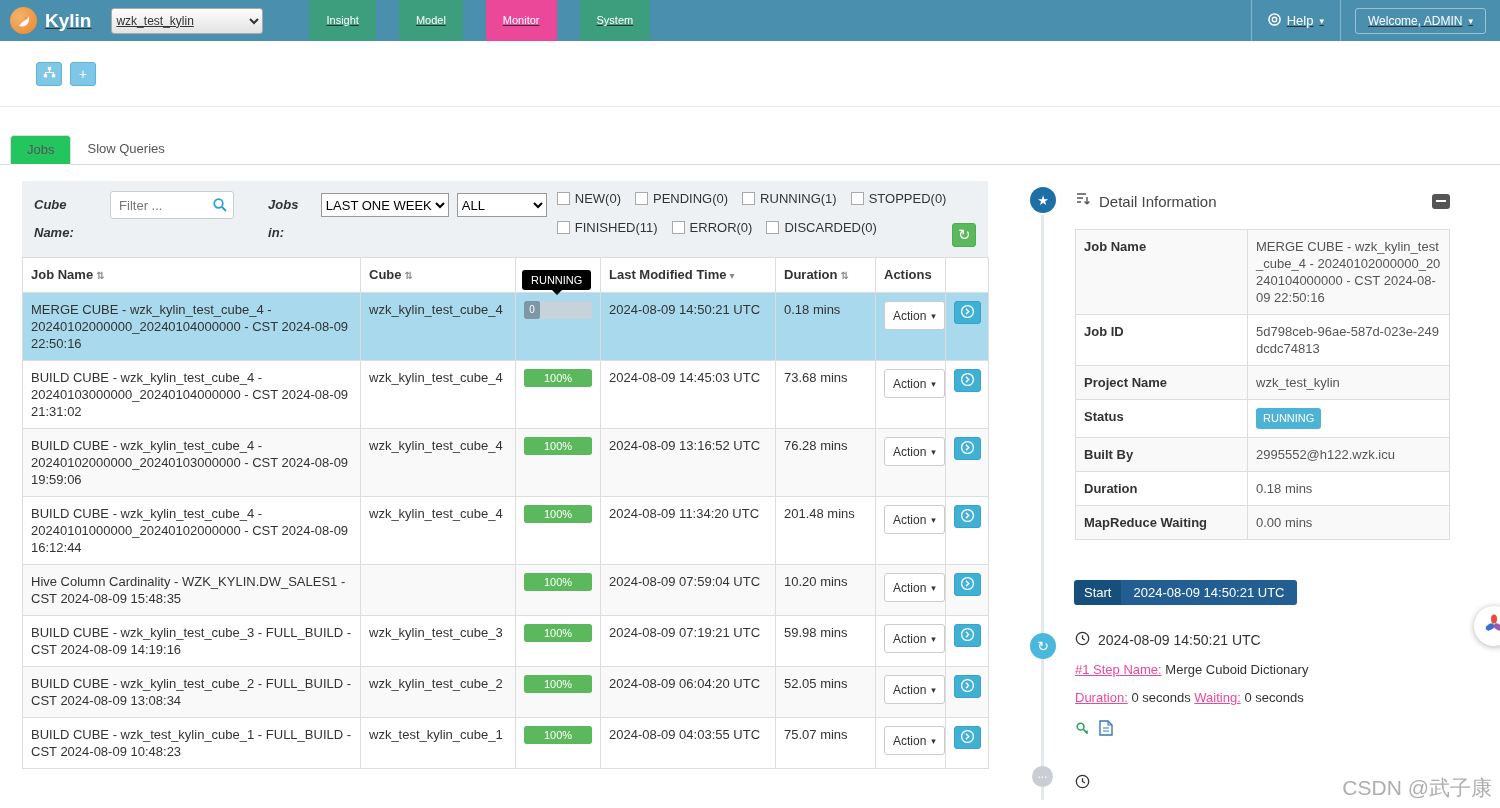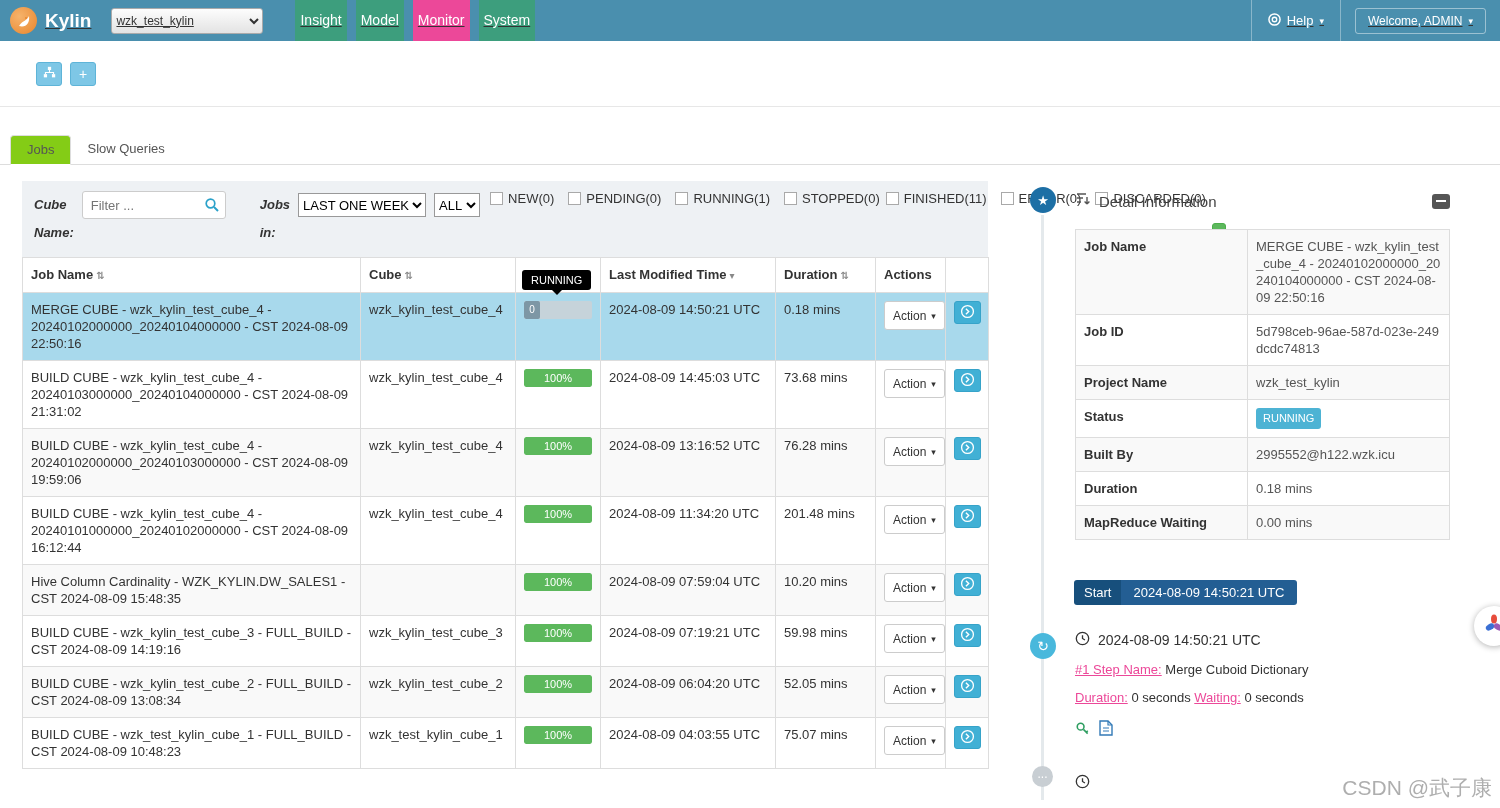--- a/index.html
+++ b/index.html
@@ -7,57 +7,57 @@
     font-family:"Liberation Sans","DejaVu Sans",sans-serif; color:#333; overflow:hidden; }
   body { position:relative; }
 
   
   .navbar { height:41px; background:#4a8fae; display:flex; align-items:center; padding:0 14px 0 10px;text-decoration:underline; }
   .logo { width:27px; height:27px; border-radius:50%; background:radial-gradient(circle at 35% 35%, #f6b36b, #e8862e); display:flex; align-items:center; justify-content:center; flex:0 0 auto; }
   .brand { color:#fff; font-size:19px; font-weight:bold; margin-left:8px; }
   .proj-select { margin-left:20px; width:152px; height:26px; font-size:12px; color:#333;
     background:linear-gradient(#fdfdfd,#e3e3e3); border:1px solid #aaa; border-radius:3px; }
   .nav-items { display:flex; margin-left:32px; height:41px; }
-  .nav-item { color:#fff; font-size:14px; line-height:41px; padding:0 5px; margin-right:9px; cursor:pointer; }
+  .nav-item { color:#fff; font-size:11px; line-height:41px; padding:0 17px; margin-right:9px; cursor:pointer;margin-left:14px; }
   .nav-item.green { background:#3d9e7d; }
   .nav-item.active { background:#ec4899; }
   .nav-right { margin-left:auto; display:flex; align-items:center; color:#ffffff; }
   .help-block { display:flex; align-items:center; gap:6px; font-size:13px; padding:0 16px; height:41px; }
   .nav-divider { width:1px; height:41px; background:rgba(255,255,255,.35); }
   .welcome-box { margin-left:14px; border:1px solid rgba(255,255,255,.45); border-radius:3px;
     padding:5px 12px; font-size:12px; display:flex; align-items:center; gap:6px; }
   .caret { font-size:9px; }
 
   
   .toolbar { height:66px; border-bottom:1px solid #e7e7e7; display:flex; align-items:center; padding:0 36px; gap:8px; }
   .mini-btn { width:26px; height:24px; background:#7ec7e6; border:1px solid #5eb4d8; border-radius:3px;
     color:#fff; display:flex; align-items:center; justify-content:center; cursor:pointer; font-size:14px; }
 
   
   .tabs { margin-top:28px; padding:0 10px; border-bottom:1px solid #ddd; display:flex; height:30px; }
   .tab { font-size:13px; color:#555; padding:6px 16px; cursor:pointer; }
-  .tab.active { background:#84cc16; border:1px solid #ddd; border-bottom:1px solid #fff; border-radius:4px 4px 0 0; margin-bottom:-1px; }
+  .tab.active { background:#22c55e; border:1px solid #ddd; border-bottom:1px solid #fff; border-radius:4px 4px 0 0; margin-bottom:-1px; }
 
   
   .content { display:flex; padding:16px 0 0 22px; min-height:608px; }
   .main-left { width:966px; flex:0 0 auto; }
   .right-col { width:420px; margin-left:42px; position:relative; padding-left:45px; }
   .rail { position:absolute; left:11px; top:34px; bottom:-4px; width:3px; background:#e4e9ec; }
 
   
   .filter-bar { background:#eef1f4; padding:10px 12px; display:flex; align-items:flex-start; }
   .flabel { font-size:13px; font-weight:bold; line-height:28px;font-style:italic; }
   .filter-input-wrap { position:relative; margin-left:8px; }
-  .filter-input { width:144px; height:28px; border:1px solid #ccc; border-radius:3px; padding:0 26px 0 8px; font-size:13px; color:#555; }
+  .filter-input { width:124px; height:28px; border:1px solid #ccc; border-radius:3px; padding:0 26px 0 8px; font-size:13px; color:#555; }
   .search-icon { position:absolute; right:6px; top:6px; }
   .jobsin { margin-left:34px; }
   .fselect { height:24px; font-size:13px; border:1px solid #999; background:#fff; margin-top:2px; }
   .sel-time { width:128px; margin-left:8px; }
   .sel-type { width:100px; margin-left:8px; }
-  .cb-groups { margin-left:10px; display:flex; gap:6px; }
+  .cb-groups { margin-left:10px; display:flex; flex-direction:column; gap:14px; }
   .cb-row { display:flex; align-items:center; gap:14px; }
   .cb { display:inline-flex; align-items:center; gap:5px; font-size:13px; cursor:pointer; }
   .cb-box { width:13px; height:13px; background:#fff; border:1px solid #a9a9a9; display:inline-block; }
   .refresh-btn { width:26px; height:24px; background:#5cb85c; border:1px solid #4cae4c; border-radius:3px;
     color:#fff; font-size:15px; line-height:22px; text-align:center; cursor:pointer; margin-left:6px; align-self:flex-end; }
 
   
   .table-wrap { position:relative; }
   table.jobs { border-collapse:collapse; width:966px; table-layout:fixed; }
   table.jobs th, table.jobs td { border:1px solid #ddd; padding:8px; font-size:13px; line-height:17px;

